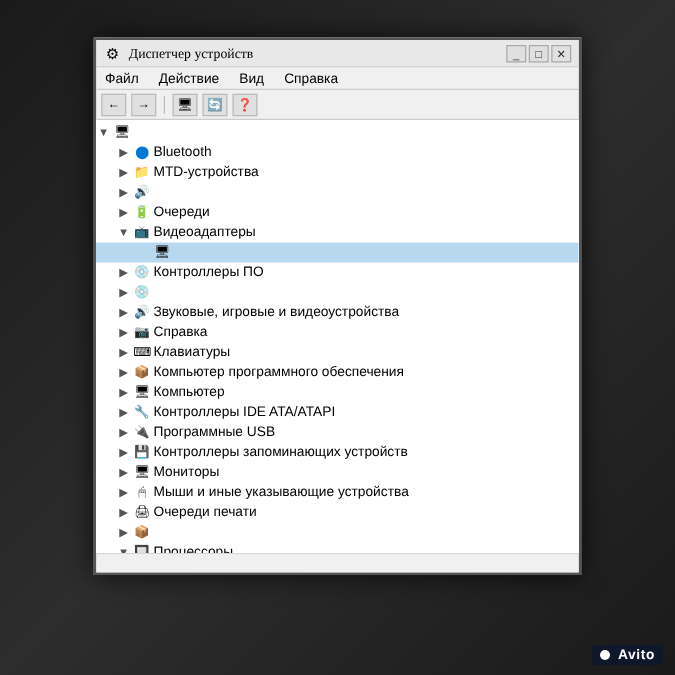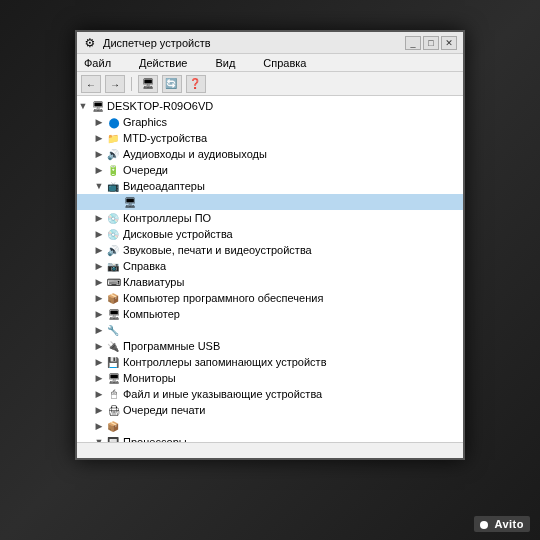--- a/index.html
+++ b/index.html
@@ -43,20 +43,21 @@
       height: 14px;
       display: flex;
       align-items: center;
       justify-content: center;
     }
 
     .title-bar-text {
       font-size: 11px;
       color: #000;
       flex: 1;
+      font-family: Liberation Serif, serif;
     }
 
     .title-bar-buttons {
       display: flex;
       gap: 2px;
     }
 
     .title-btn {
       width: 16px;
       height: 14px;
@@ -69,21 +70,21 @@
       cursor: pointer;
       color: #333;
     }
 
     
     .menu-bar {
       background: #f0f0f0;
       border-bottom: 1px solid #ccc;
       padding: 2px 4px;
       display: flex;
-      gap: 22px;
+      gap: 10px;
       height: 18px;
       align-items: center;
     }
 
     .menu-item {
       font-size: 11px;
       color: #000;
       cursor: pointer;
       padding: 0 3px;
     }
@@ -170,21 +171,21 @@
     .item-label {
       font-size: 11px;
       color: #000;
     }
 
     
     .avito-watermark {
       position: absolute;
       bottom: 8px;
       right: 10px;
-      background: #404040;
+      background: #0f172a;
       color: white;
       font-size: 11px;
       font-weight: bold;
       padding: 2px 6px;
       border-radius: 2px;
       letter-spacing: 0.5px;
     }
 
     .avito-icon {
       display: inline-block;
@@ -252,42 +253,40 @@
     <div class="toolbar-btn">🖥</div>
     <div class="toolbar-btn">🔄</div>
     <div class="toolbar-btn">❓</div>
   </div>
 
   <div class="tree-area">
 
     <div class="tree-item">
       <div class="expand-icon">▼</div>
       <div class="item-icon">🖥</div>
-      <span class="item-label">DESKTOP-R09O6VD</span>
     </div>
 
     <div class="tree-item">
       <div class="indent"></div>
       <div class="expand-icon">▶</div>
       <div class="item-icon" style="color:#0078d4">⬤</div>
-      <span class="item-label">Graphics</span>
+      <span class="item-label">Bluetooth</span>
     </div>
 
     <div class="tree-item">
       <div class="indent"></div>
       <div class="expand-icon">▶</div>
       <div class="item-icon">📁</div>
       <span class="item-label">MTD-устройства</span>
     </div>
 
     <div class="tree-item">
       <div class="indent"></div>
       <div class="expand-icon">▶</div>
       <div class="item-icon">🔊</div>
-      <span class="item-label">Аудиовходы и аудиовыходы</span>
     </div>
 
     <div class="tree-item">
       <div class="indent"></div>
       <div class="expand-icon">▶</div>
       <div class="item-icon">🔋</div>
       <span class="item-label">Очереди</span>
     </div>
 
     <div class="tree-item">
@@ -308,28 +307,27 @@
       <div class="indent"></div>
       <div class="expand-icon">▶</div>
       <div class="item-icon">💿</div>
       <span class="item-label">Контроллеры ПО</span>
     </div>
 
     <div class="tree-item">
       <div class="indent"></div>
       <div class="expand-icon">▶</div>
       <div class="item-icon">💿</div>
-      <span class="item-label">Дисковые устройства</span>
     </div>
 
     <div class="tree-item">
       <div class="indent"></div>
       <div class="expand-icon">▶</div>
       <div class="item-icon">🔊</div>
-      <span class="item-label">Звуковые, печати и видеоустройства</span>
+      <span class="item-label">Звуковые, игровые и видеоустройства</span>
     </div>
 
     <div class="tree-item">
       <div class="indent"></div>
       <div class="expand-icon">▶</div>
       <div class="item-icon">📷</div>
       <span class="item-label">Справка</span>
     </div>
 
     <div class="tree-item">
@@ -350,20 +348,21 @@
       <div class="indent"></div>
       <div class="expand-icon">▶</div>
       <div class="item-icon">🖥</div>
       <span class="item-label">Компьютер</span>
     </div>
 
     <div class="tree-item">
       <div class="indent"></div>
       <div class="expand-icon">▶</div>
       <div class="item-icon">🔧</div>
+      <span class="item-label">Контроллеры IDE ATA/ATAPI</span>
     </div>
 
     <div class="tree-item">
       <div class="indent"></div>
       <div class="expand-icon">▶</div>
       <div class="item-icon">🔌</div>
       <span class="item-label">Программные USB</span>
     </div>
 
     <div class="tree-item">
@@ -377,21 +376,21 @@
       <div class="indent"></div>
       <div class="expand-icon">▶</div>
       <div class="item-icon">🖥</div>
       <span class="item-label">Мониторы</span>
     </div>
 
     <div class="tree-item">
       <div class="indent"></div>
       <div class="expand-icon">▶</div>
       <div class="item-icon">🖱</div>
-      <span class="item-label">Файл и иные указывающие устройства</span>
+      <span class="item-label">Мыши и иные указывающие устройства</span>
     </div>
 
     <div class="tree-item">
       <div class="indent"></div>
       <div class="expand-icon">▶</div>
       <div class="item-icon">🖨</div>
       <span class="item-label">Очереди печати</span>
     </div>
 
     <div class="tree-item">

